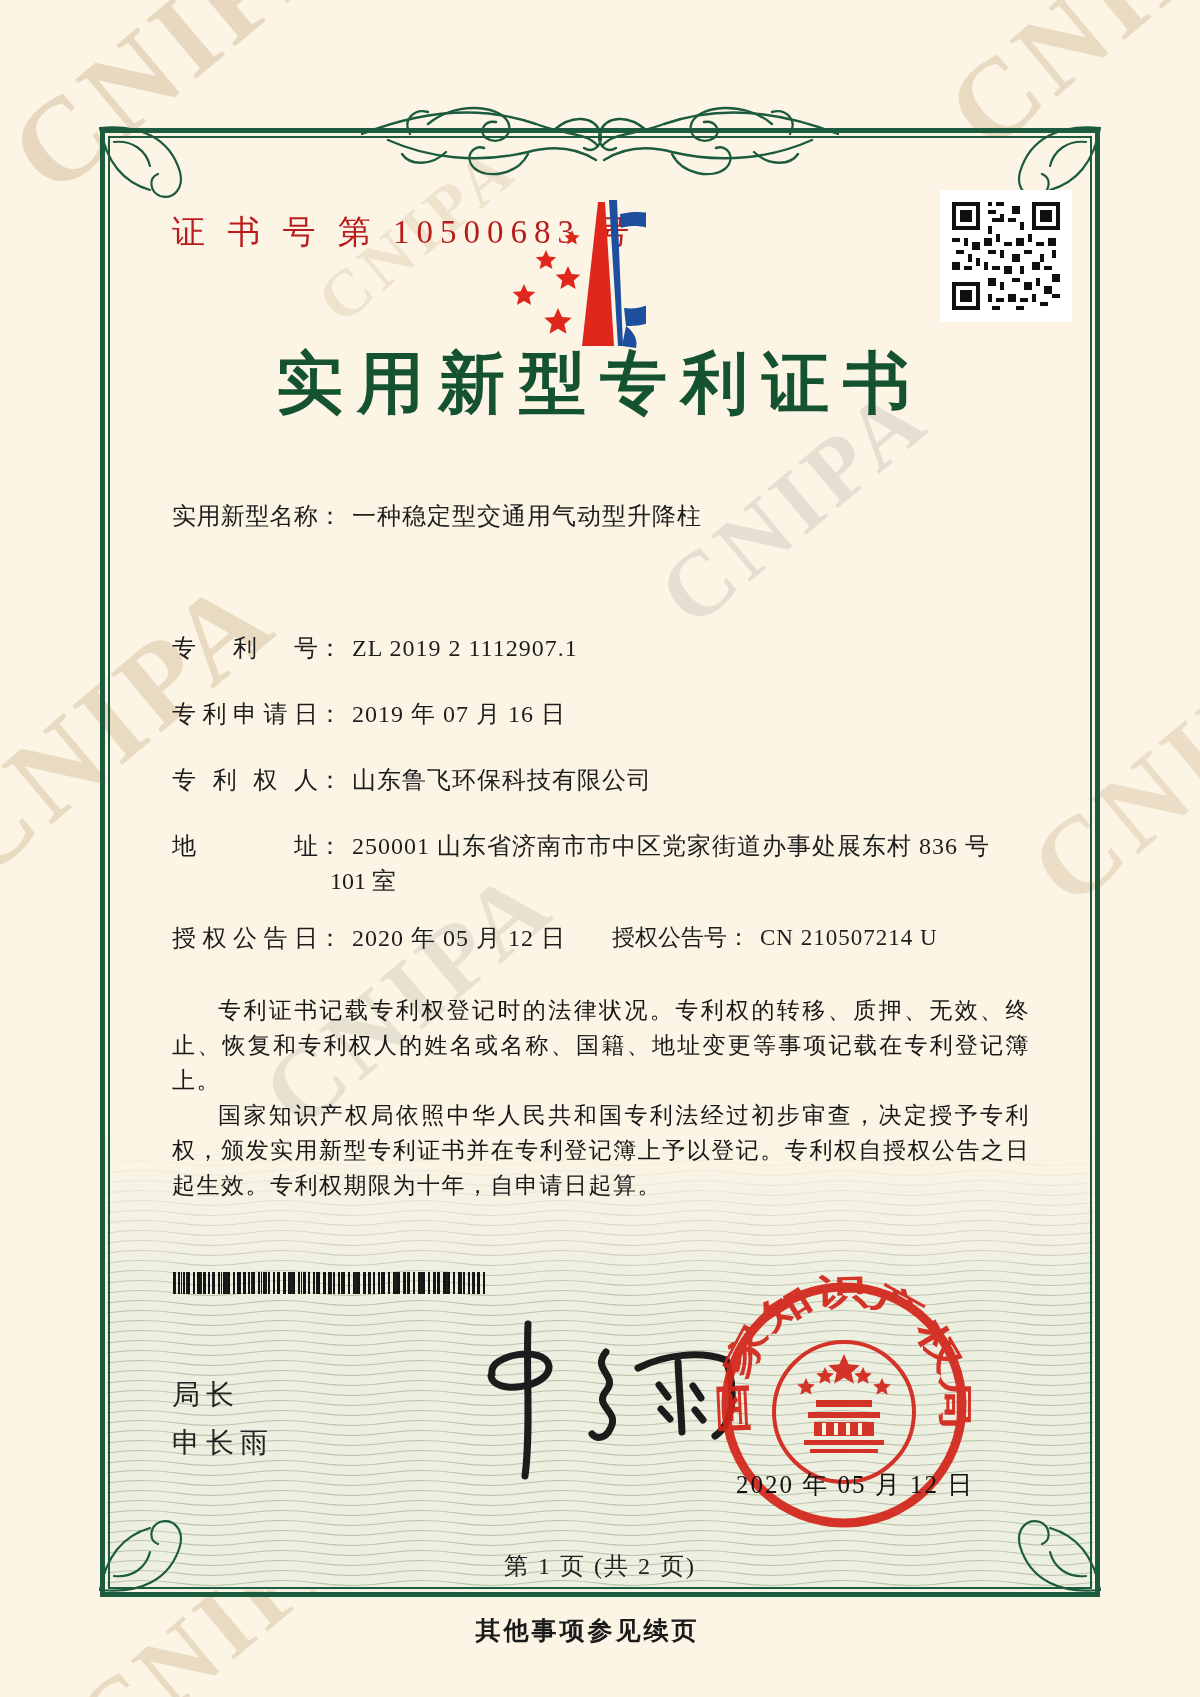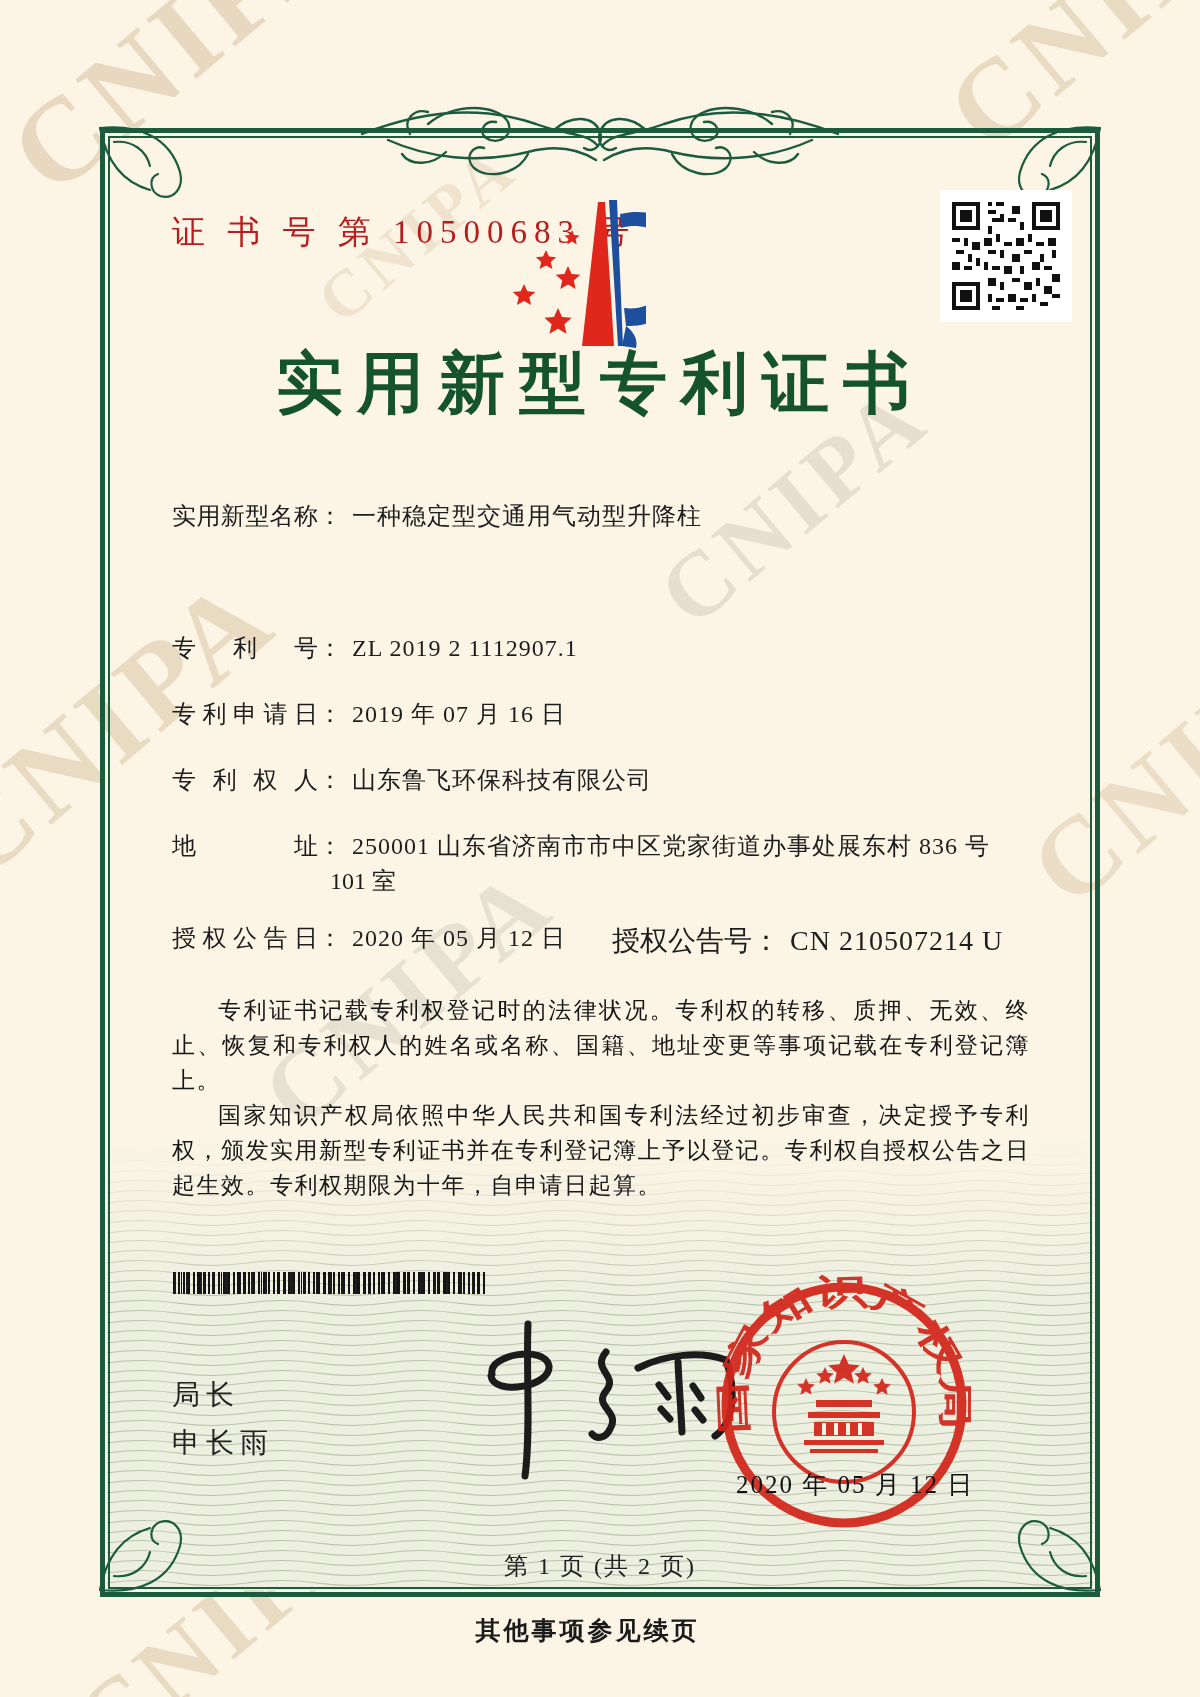--- a/index.html
+++ b/index.html
@@ -27,21 +27,21 @@
   .certno{position:absolute;left:172px;top:186px;font-size:33px;color:#b91c1c;letter-spacing:7px;margin-top:24px;}
   .title{position:absolute;left:100px;top:338px;width:1000px;text-align:center;
          font-size:67px;font-weight:bold;color:#14532d;letter-spacing:14px;}
 
   .frow{position:absolute;left:172px;font-size:24px;color:#1d1d1d;white-space:nowrap;}
   .flabel{display:inline-block;width:146px;text-align:justify;text-align-last:justify;}
   .fcolon{display:inline-block;margin-right:10px;}
   .fval{letter-spacing:1px;}
   .addr2{position:absolute;left:330px;top:865px;font-size:24px;color:#1d1d1d;}
 
-  .grant-right{position:absolute;left:612px;top:922px;font-size:28px;color:#1d1d1d;white-space:nowrap;}
+  .grant-right{position:absolute;left:612px;top:922px;font-size:23px;color:#1d1d1d;white-space:nowrap;}
 
   .paras{position:absolute;left:172px;top:993px;width:858px;font-size:23px;color:#171717;
          line-height:35px;text-align:justify;}
   .paras p{margin:0;text-indent:2em;letter-spacing:1.5px;}
 
   .barcode{position:absolute;left:173px;top:1272px;width:312px;height:22px;
      background:
        repeating-linear-gradient(90deg,#141414 0 2px,rgba(0,0,0,0) 2px 5px),
        repeating-linear-gradient(90deg,#141414 0 1px,rgba(0,0,0,0) 1px 8px),
        repeating-linear-gradient(90deg,#1d1d1d 0 3px,rgba(0,0,0,0) 3px 13px);}

